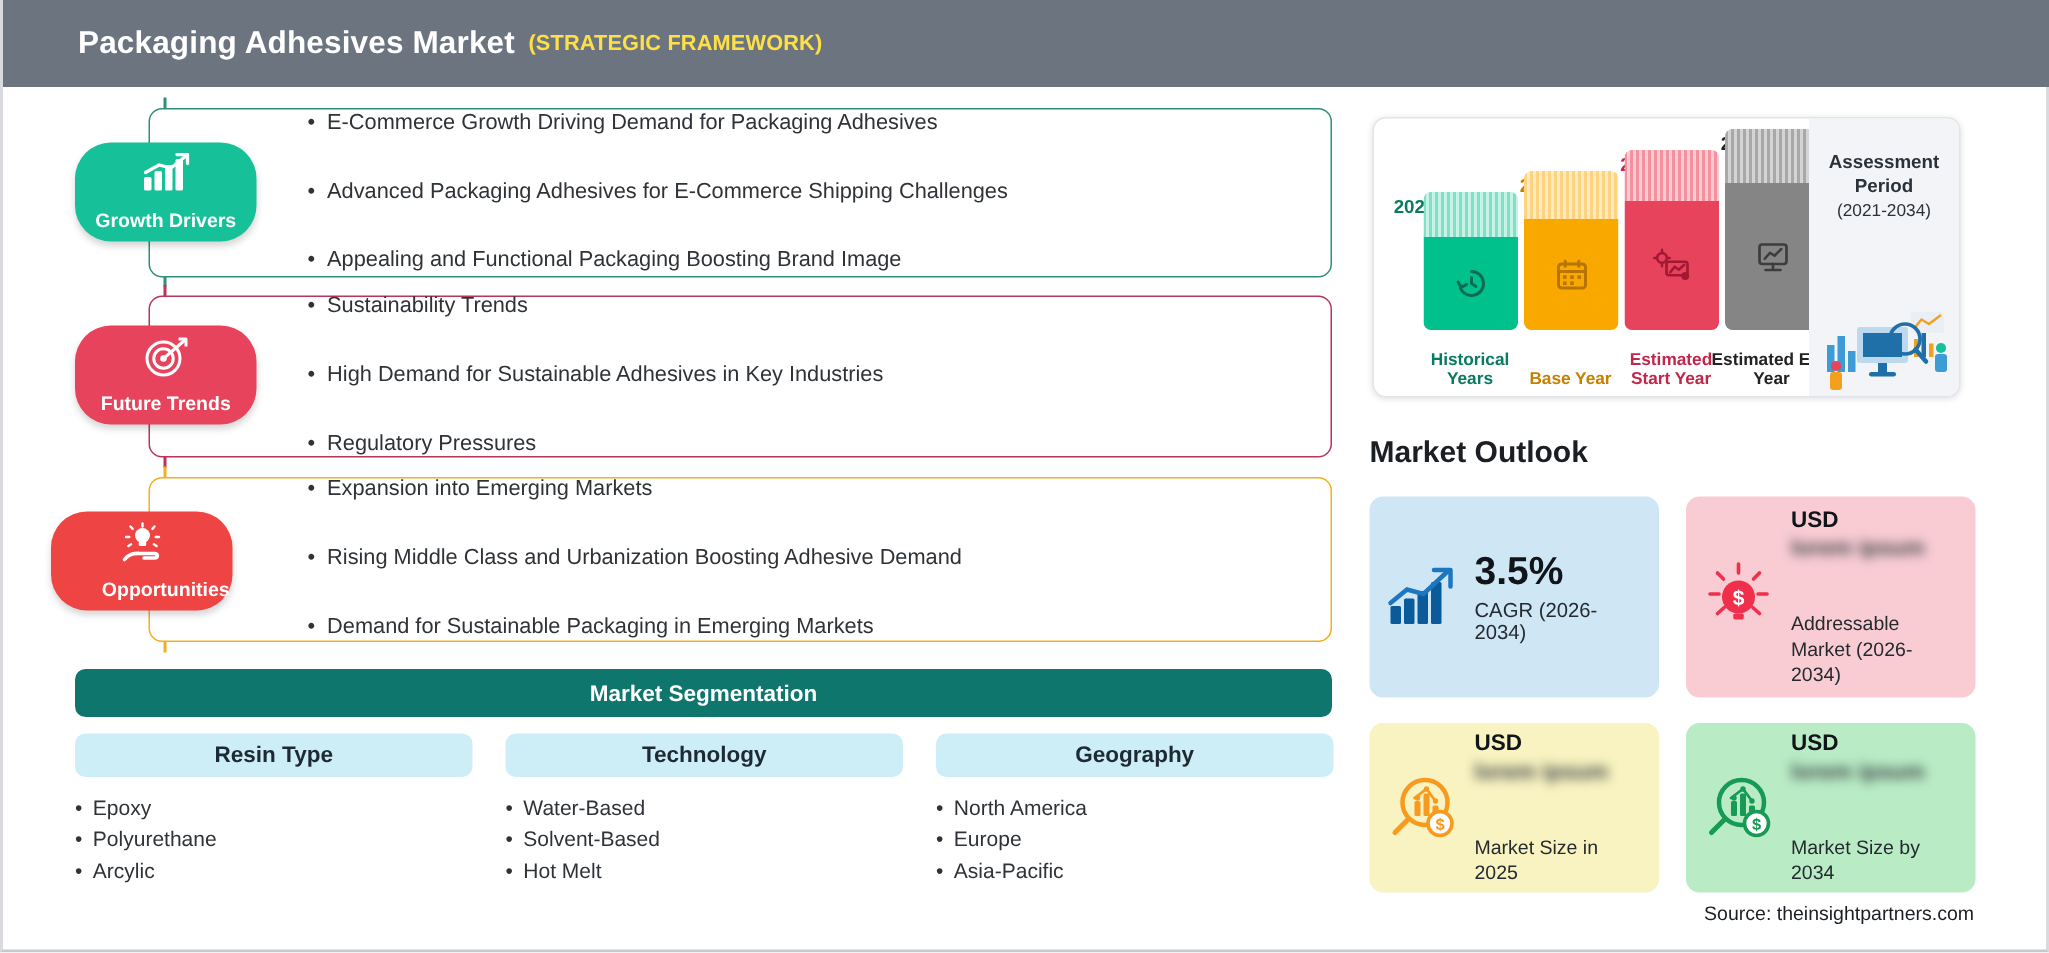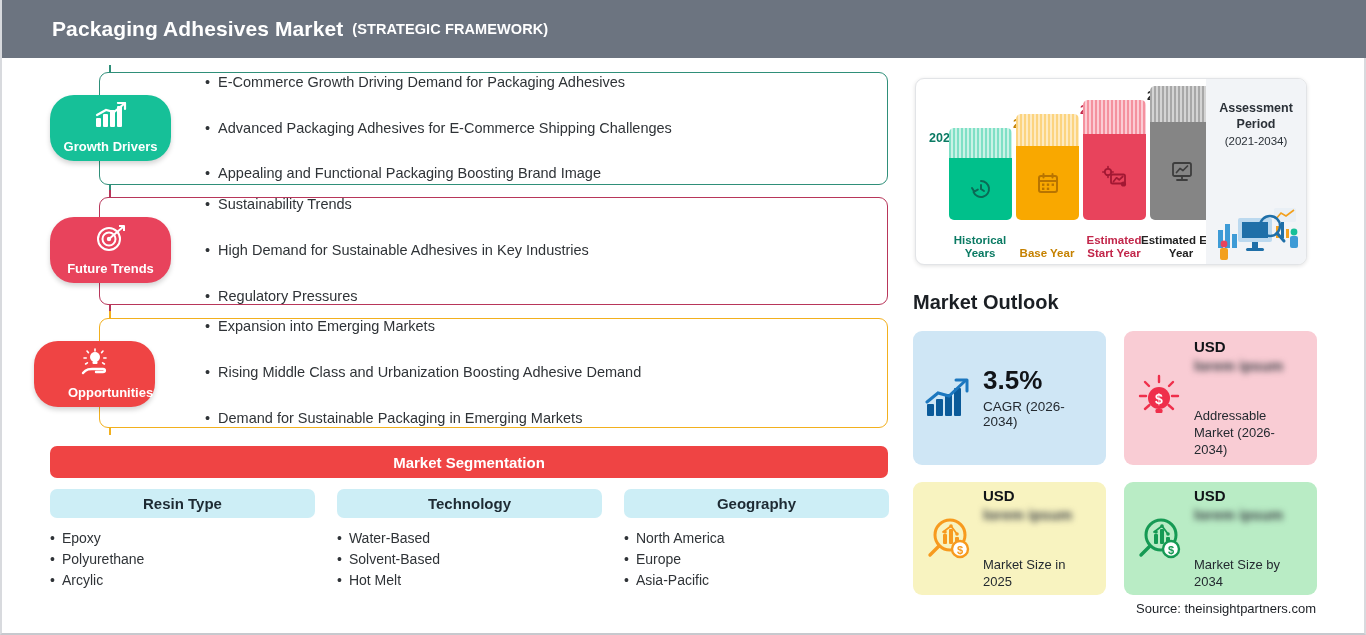--- a/index.html
+++ b/index.html
@@ -27,21 +27,21 @@
     display: flex; align-items: center;
   }
   .header-title {
     margin-left: 50px;
     color: #ffffff;
     font-size: 21px; font-weight: bold;
     letter-spacing: .1px;
   }
   .header-sub {
     margin-left: 9px;
-    color: #ffffff;
+    color: #fde047;
     font-size: 14.5px; font-weight: bold;
     letter-spacing: .1px;
   }
   .logo {
     position: absolute; right: 52px; top: 9px;
     width: 118px; height: 42px;
     color: #ffffff;
   }
   .logo .lg-the {
     position: absolute; left: 0; top: 4px;
@@ -102,21 +102,21 @@
   .badge .b-label { font-size: 13px; font-weight: bold; padding-bottom: 7px; }
   .badge .b-icon  { position: absolute; top: 7px; left: 50%; transform: translateX(-50%); }
   .b-green  { left: 48px; top: 95px;  background: #16c098; }
   .b-red    { left: 48px; top: 217px; background: #e8435c; }
   .b-orange { left: 32px; top: 341px; background: #ef4444; padding-left: 32px; }
 
   
   .seg-header {
     position: absolute; left: 48px; top: 446px;
     width: 838px; height: 32px;
-    background: #ef4444; border-radius: 7px;
+    background: #0f766e; border-radius: 7px;
     display: flex; align-items: center; justify-content: center;
     color: #ffffff; font-size: 15px; font-weight: bold;
   }
   .seg-col { position: absolute; top: 489px; width: 265px; }
   .seg-col.c1 { left: 48px; }
   .seg-col.c2 { left: 335px; }
   .seg-col.c3 { left: 622px; }
   .seg-pill {
     height: 29px; background: #cdeef6; border-radius: 7px;
     display: flex; align-items: center; justify-content: center;

